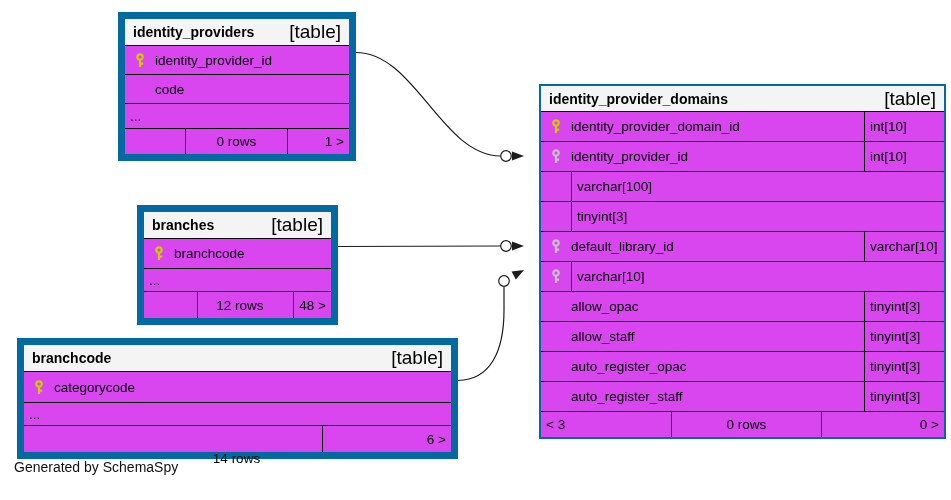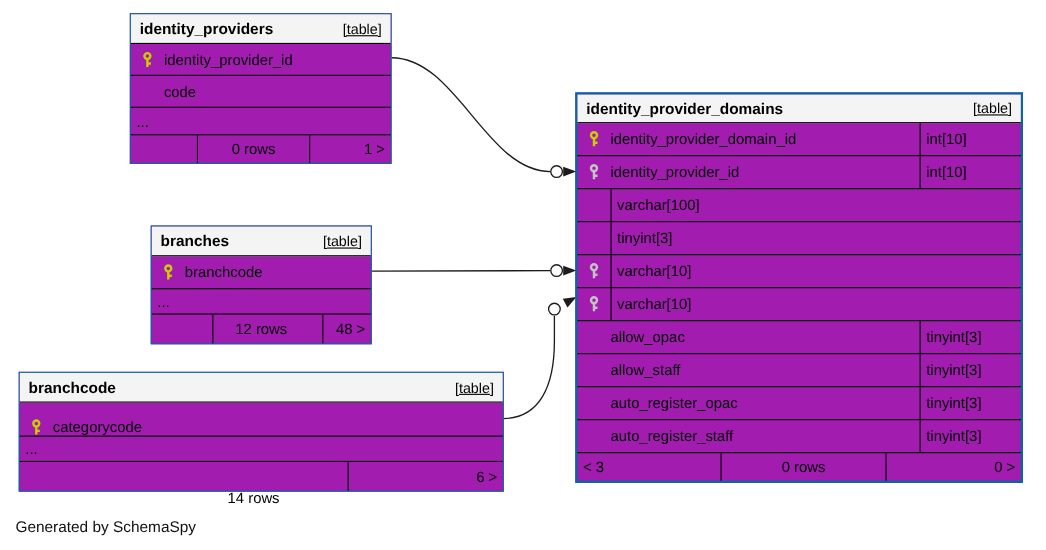--- a/index.html
+++ b/index.html
@@ -3,38 +3,38 @@
 <meta charset="utf-8">
 <style>
   html,body { margin:0; padding:0; background:#fff; }
   .canvas {
     position:relative; width:951px; height:500px; background:#ffffff;
     font-family:"Liberation Sans","DejaVu Sans",sans-serif;
     font-size:13.5px; color:#000; overflow:hidden;
   }
   svg.connectors { position:absolute; left:0; top:0; }
 
-  .entity { position:absolute; background:#a21caf; border:1px solid #0369a1; box-sizing:border-box; }
-  .entity.main { border-width:2px; }
+  .entity { position:absolute; background:#d946ef; border:7px solid #0369a1; box-sizing:border-box; }
+  .entity.main { border-width:2px;margin-left:16px; }
 
   .hdr {
     display:flex; justify-content:space-between; align-items:center;
     background:#f4f4f4; border-bottom:1px solid #000;
     padding:0 8px; box-sizing:border-box;
   }
   .tname { font-weight:bold; font-size:14px; }
-  .badge { font-size:13px;text-decoration:underline; }
+  .badge { font-size:19px; }
 
   .row { display:flex; align-items:center; border-bottom:1px solid #000; box-sizing:border-box; }
   .keyslot { width:30px; flex:none; display:flex; align-items:center; justify-content:center; }
   .key.pk { color:#cccc00; }
   .key.fk { color:#c3c3c3; }
   .cname { flex:1; white-space:nowrap; overflow:hidden; }
   .ctype {
-    flex:none; width:92px; align-self:stretch; display:flex; align-items:center;
+    flex:none; width:80px; align-self:stretch; display:flex; align-items:center;
     border-left:1px solid #000; padding-left:5px; box-sizing:border-box; white-space:nowrap;
   }
   .ellipsis-row { display:flex; align-items:center; border-bottom:1px solid #000; box-sizing:border-box; padding-left:5px; }
 
   .tfoot { display:flex; box-sizing:border-box; }
   .fcell { display:flex; align-items:center; box-sizing:border-box; padding:0 5px; white-space:nowrap; }
   .fcell.left { justify-content:flex-start; }
   .fcell.mid { justify-content:center; border-left:1px solid #000; }
   .fcell.right { flex:1; justify-content:flex-end; border-left:1px solid #000; }
 
@@ -52,35 +52,35 @@
   .t-br .hdr { height:27px;text-align:center; }
   .t-br .row { height:30px; }
   .t-br .ellipsis-row { height:23px; }
   .t-br .tfoot { height:26px;gap:12px; }
   .t-br .fcell.left { width:43px; }
   .t-br .fcell.mid { width:88px; }
 
   
   .t-ca { left:17px; top:338px; width:441px; }
   .t-ca .hdr { height:27px; }
-  .t-ca .row { height:31px;align-items:flex-end; }
+  .t-ca .row { height:31px; }
   .t-ca .ellipsis-row { height:23px; }
   .t-ca .tfoot { height:26px; }
   .t-ca .fcell.left { width:126px; }
   .t-ca .fcell.mid { width:172px;margin-top:32px; }
 
   
   .t-ipd { left:523px; top:84px; width:407px; }
   .t-ipd .hdr { height:26px; }
   .t-ipd .row { height:30px; }
   .t-ipd .tfoot { height:25px; }
   .t-ipd .fcell.left { width:130px; }
   .t-ipd .fcell.mid { width:150px; }
 
-  .note { position:absolute; left:14px; top:471px; font-size:14px; color:#111; }
+  .note { position:absolute; left:14px; top:459px; font-size:14px; color:#111; }
 </style>
 </head>
 <body>
 
 <div class="canvas">
 
   <svg class="connectors" width="951" height="500" viewBox="0 0 951 500">
     <g stroke="#1c1c1c" fill="none" stroke-width="1.2">
       <path d="M356,52.5 C415,52.5 442,156 500.5,156"></path>
       <circle cx="506" cy="156" r="5.3" fill="#ffffff"></circle>
@@ -202,20 +202,21 @@
       <span class="keyslot"></span>
       <span class="ctype">tinyint[3]</span>
     </div>
     <div class="row">
       <span class="keyslot key fk">
         <svg width="10" height="15" viewBox="0 0 10 15">
             <circle cx="5" cy="4" r="2.7" fill="none" stroke="currentColor" stroke-width="2.2"></circle>
             <path d="M5 6.7 L5 14 M5 10.7 L8.2 10.7" stroke="currentColor" stroke-width="2.2" fill="none"></path>
           </svg>
       </span>
+      <span class="cname">default_library_id</span>
       <span class="ctype">varchar[10]</span>
     </div>
     <div class="row">
       <span class="keyslot key fk">
         <svg width="10" height="15" viewBox="0 0 10 15">
             <circle cx="5" cy="4" r="2.7" fill="none" stroke="currentColor" stroke-width="2.2"></circle>
             <path d="M5 6.7 L5 14 M5 10.7 L8.2 10.7" stroke="currentColor" stroke-width="2.2" fill="none"></path>
           </svg>
       </span>
       <span class="ctype">varchar[10]</span>

